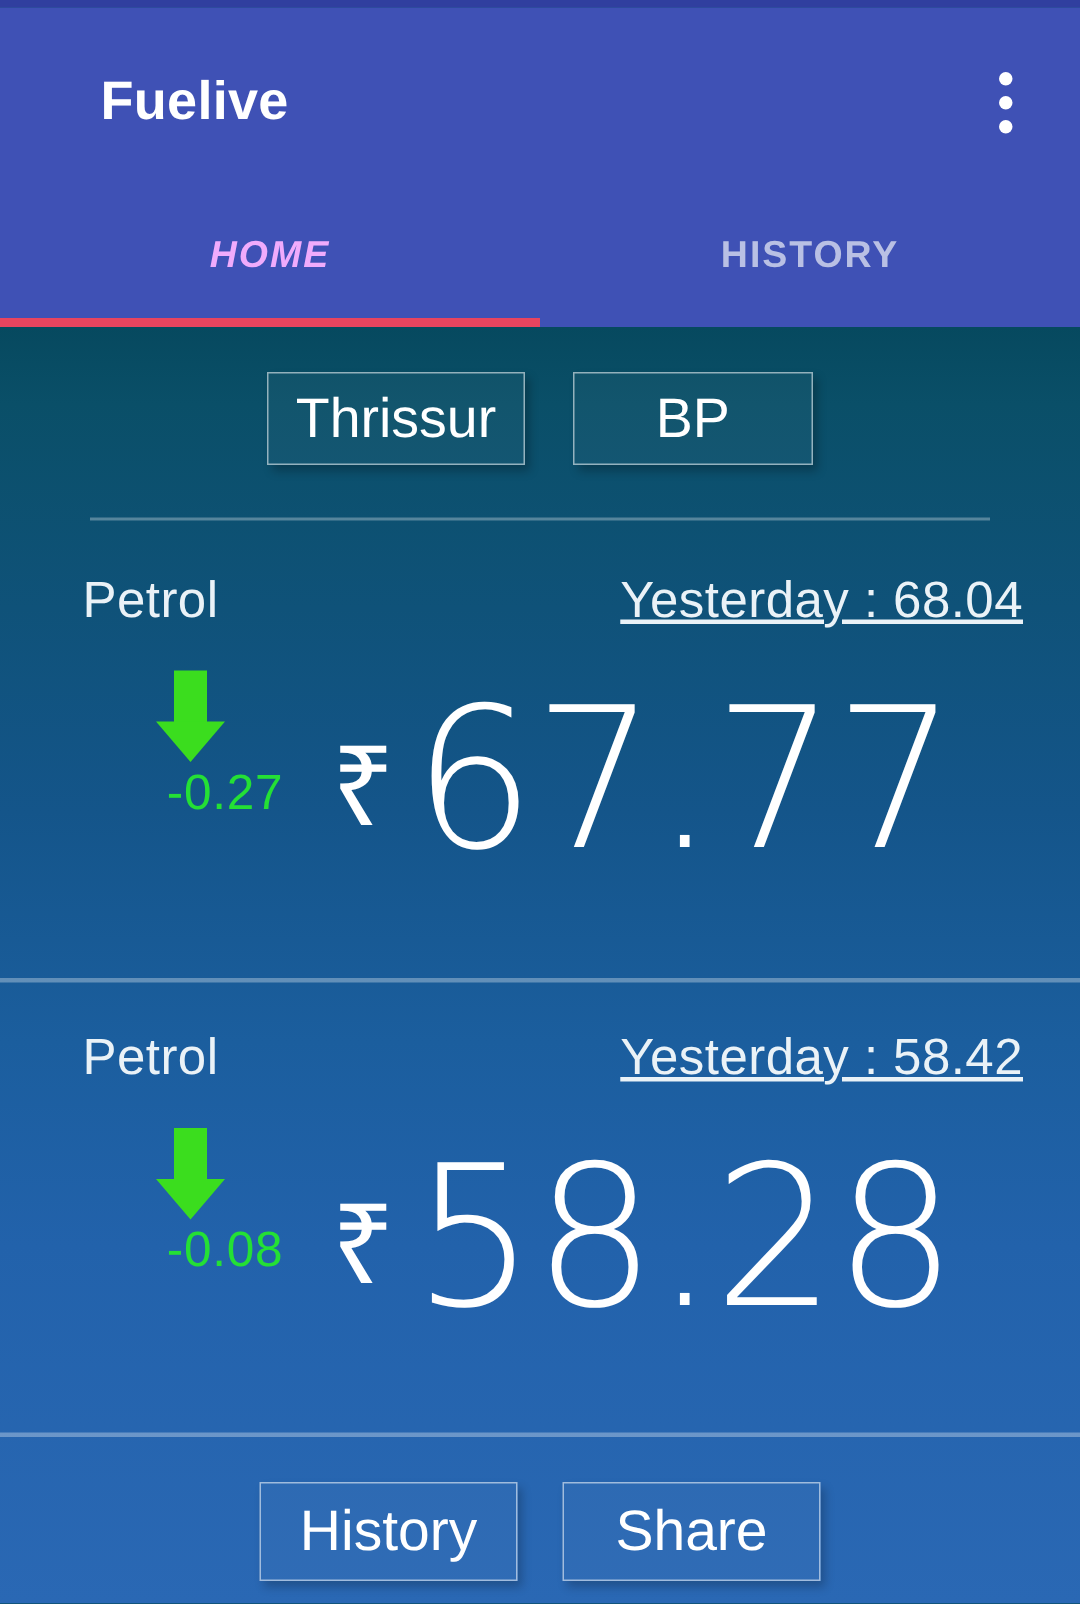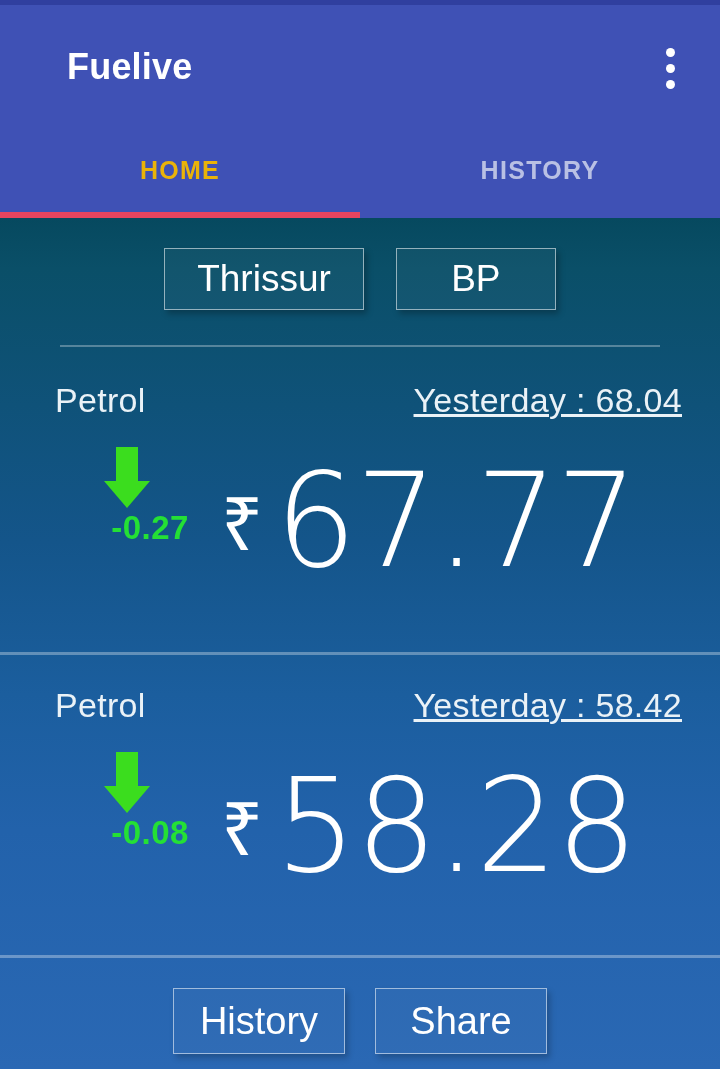--- a/index.html
+++ b/index.html
@@ -84,21 +84,21 @@
     display:flex;
     align-items:center;
     justify-content:center;
     font-size:25px;
     font-weight:bold;
     letter-spacing:1.3px;
     color:#b9c0e4;
     cursor:pointer;
     user-select:none;
   }
-  .tab.active { color:#eab308; }
+  .tab.active { color:#f0abfc;font-style:italic; }
 
   .tab-indicator {
     position:absolute;
     left:0;
     bottom:0;
     width:360px;
     height:6px;
     background:#e8445f;
   }
 
@@ -125,21 +125,21 @@
     height:85px;
     display:flex;
     align-items:center;
     justify-content:center;
     gap:32px;
   }
 
   .chip {
     min-width:160px;
     height:62px;
-    padding:0 32px;
+    padding:0 18px;
     display:flex;
     align-items:center;
     justify-content:center;
     border:1px solid rgba(255,255,255,0.55);
     background:rgba(255,255,255,0.035);
     color:#ffffff;
     font-size:37px;
     font-weight:300;
     line-height:1;
     box-shadow:3px 4px 6px rgba(0,0,0,0.25);
@@ -213,21 +213,21 @@
     left:-23px; top:-10px;
     width:0; height:0;
     border-left:23px solid transparent;
     border-right:23px solid transparent;
     border-top:27px solid #3bdd1e;
   }
   .delta-value {
     margin-top:14px;
     color:#24e035;
     font-size:33px;
-    font-weight:bold;
+    font-weight:normal;
     letter-spacing:0.5px;
     line-height:1;
     margin-left:46px;
   }
 
   .price-col {
     flex:1;
     display:flex;
     align-items:center;
     justify-content:flex-start;

